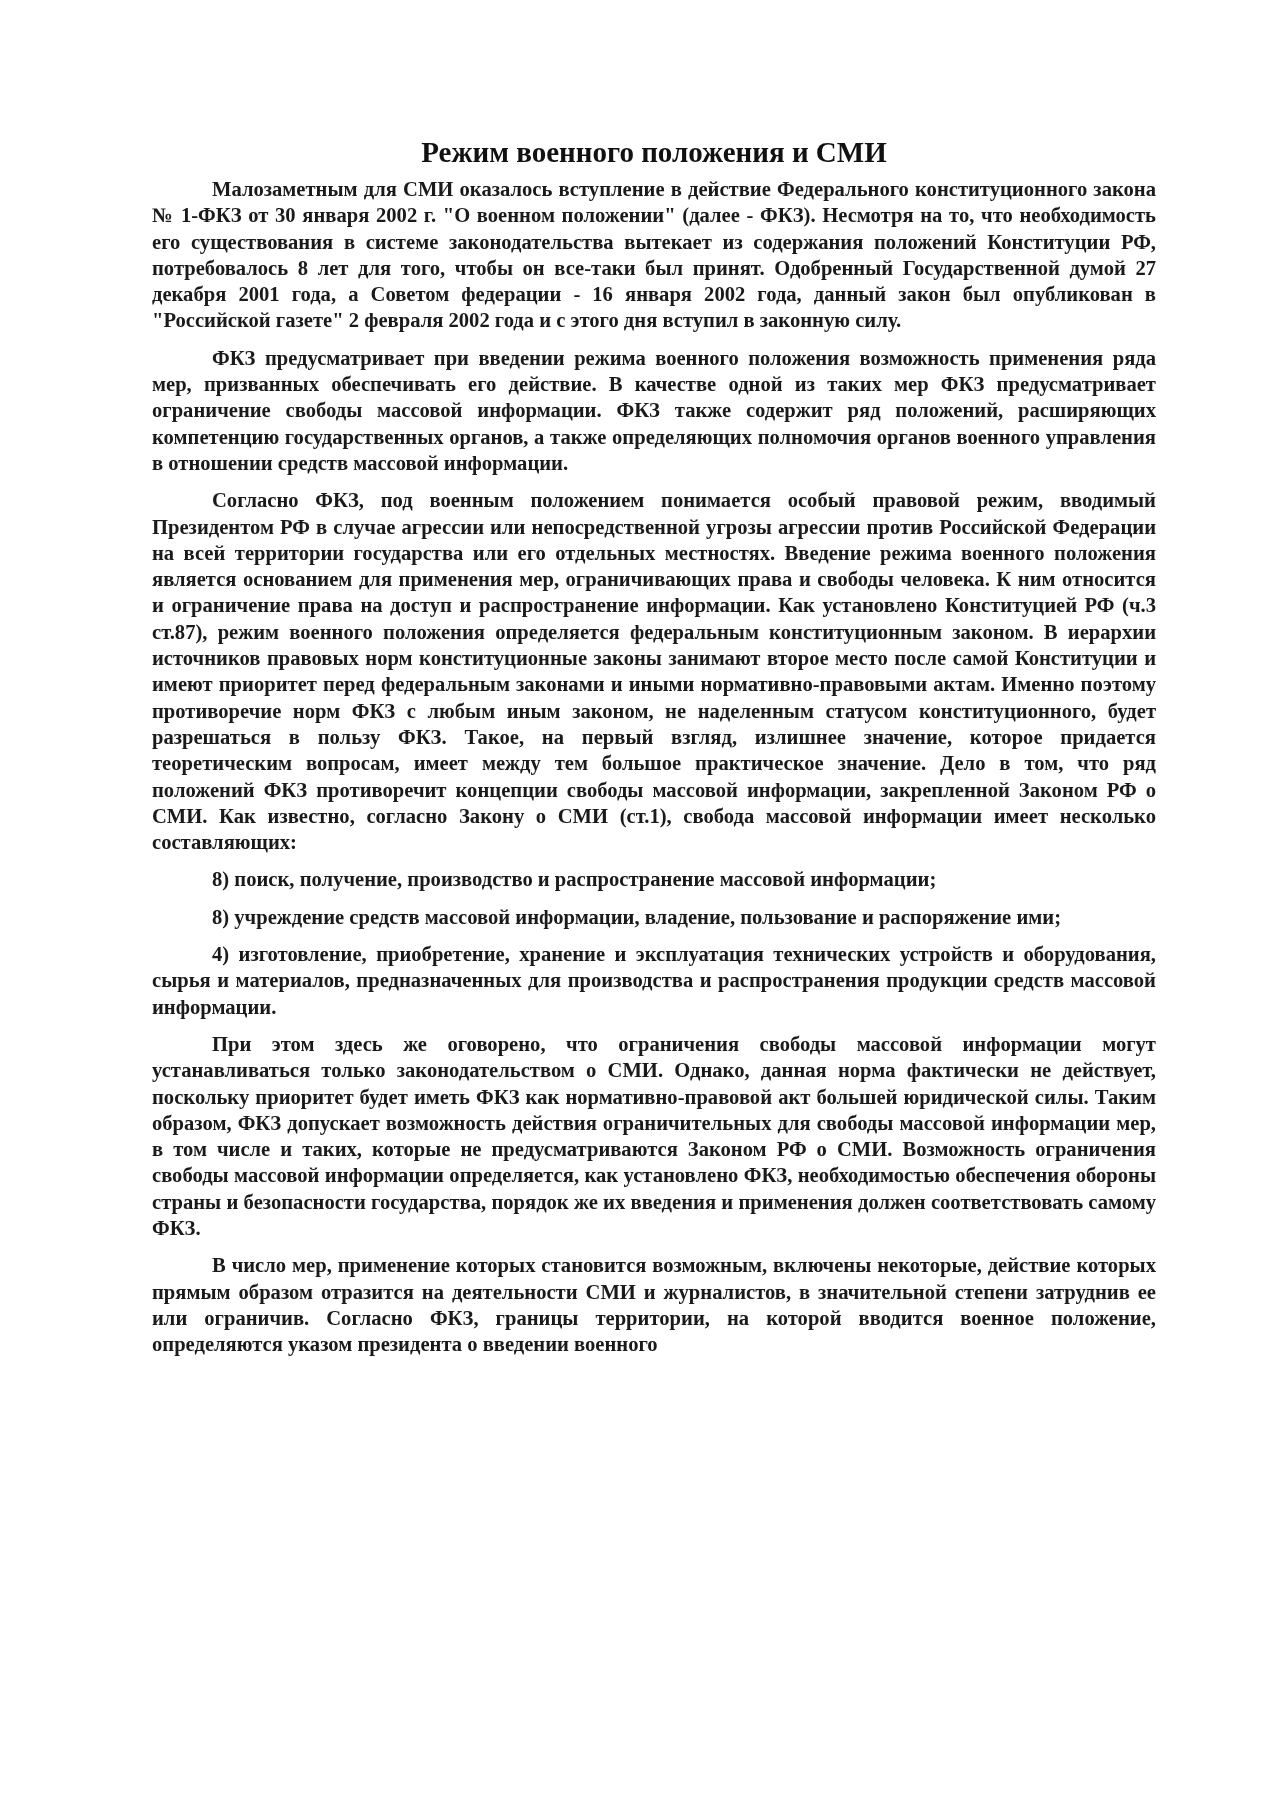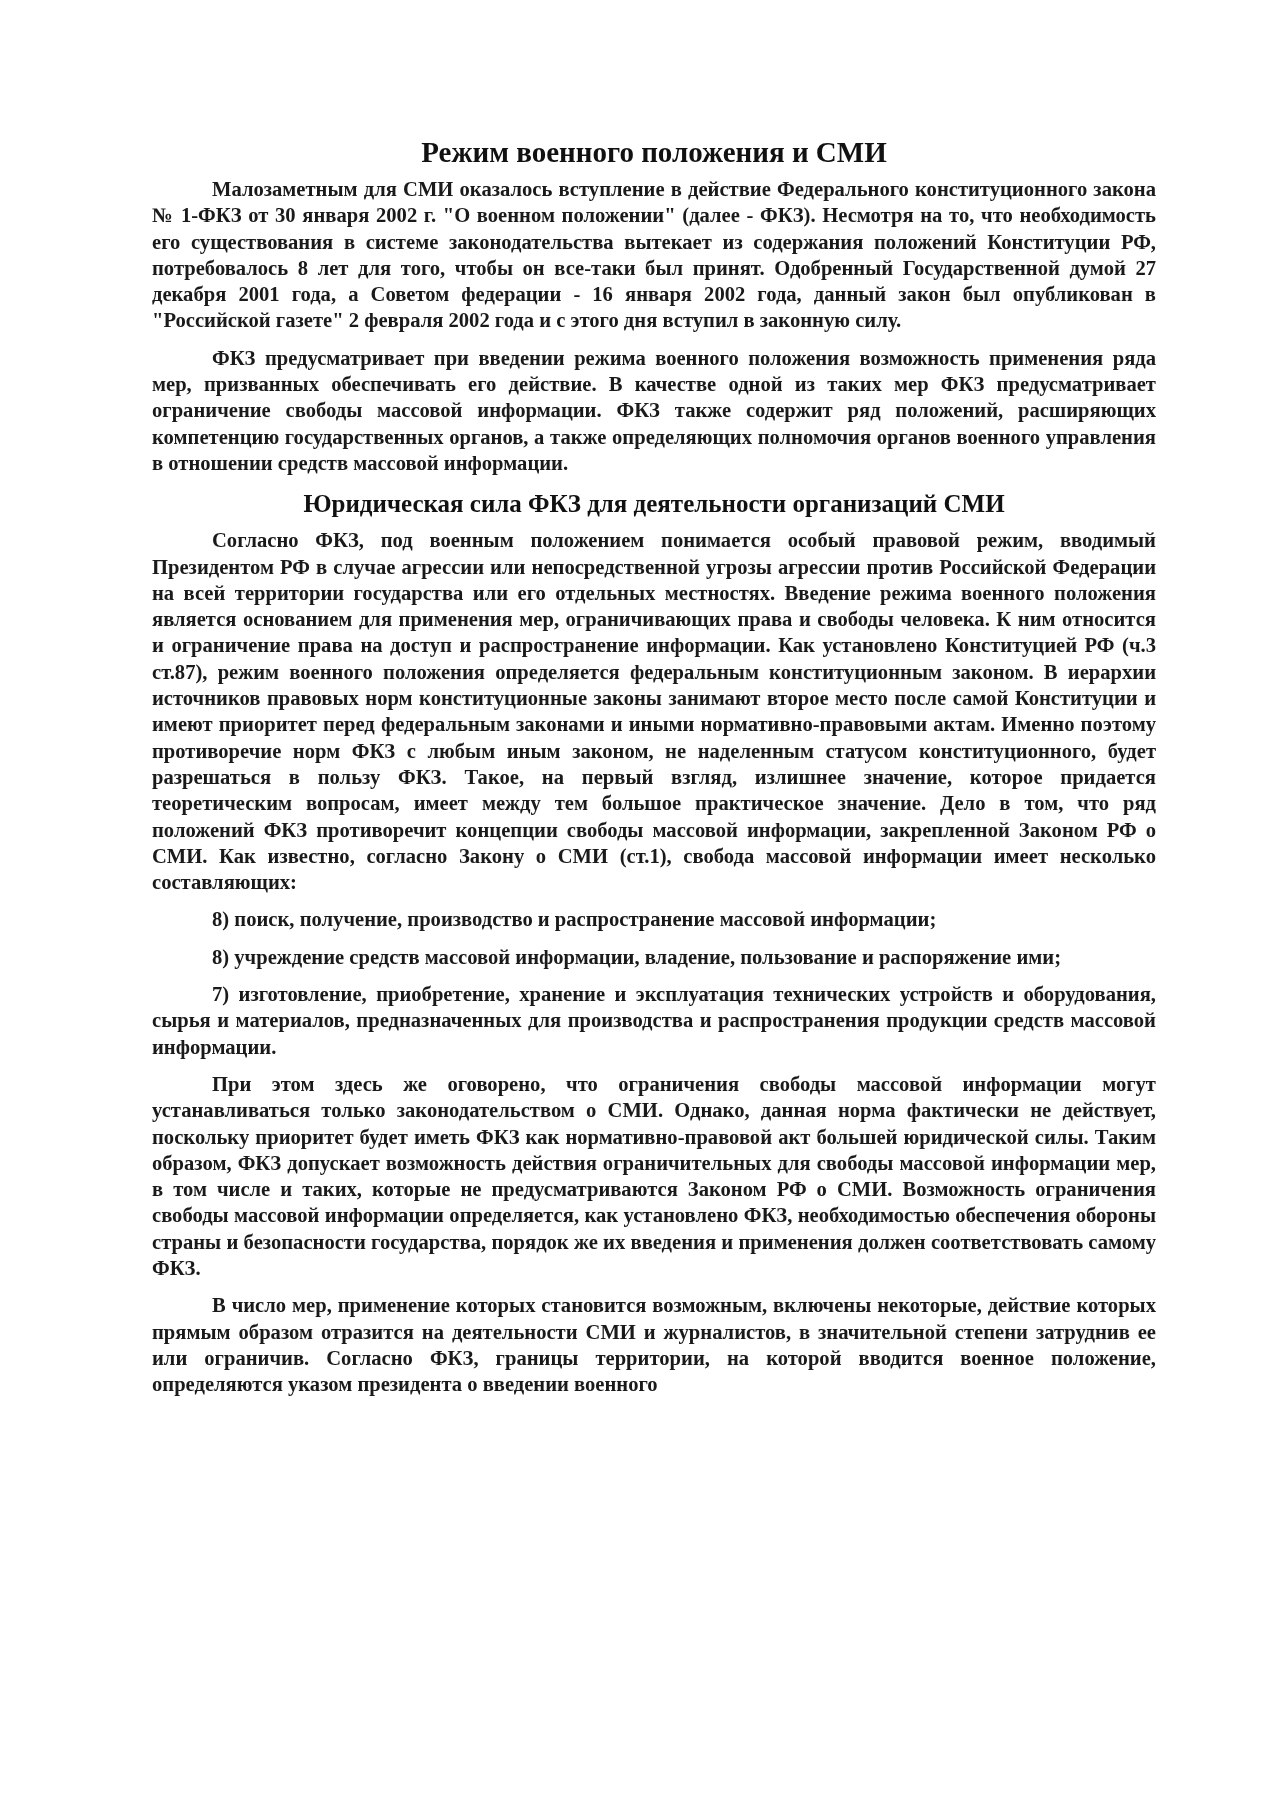--- a/index.html
+++ b/index.html
@@ -53,23 +53,22 @@
   </style>
 </head>
 <body>
 
 <div class="page">
   <h1>Режим военного положения и СМИ</h1>
 
   <p>Малозаметным для СМИ оказалось вступление в действие Федерального конституционного закона № 1-ФКЗ от 30 января 2002 г. "О военном положении" (далее - ФКЗ). Несмотря на то, что необходимость его существования в системе законодательства вытекает из содержания положений Конституции РФ, потребовалось 8 лет для того, чтобы он все-таки был принят. Одобренный Государственной думой 27 декабря 2001 года, а Советом федерации - 16 января 2002 года, данный закон был опубликован в "Российской газете" 2 февраля 2002 года и с этого дня вступил в законную силу.</p>
   <p>ФКЗ предусматривает при введении режима военного положения возможность применения ряда мер, призванных обеспечивать его действие. В качестве одной из таких мер ФКЗ предусматривает ограничение свободы массовой информации. ФКЗ также содержит ряд положений, расширяющих компетенцию государственных органов, а также определяющих полномочия органов военного управления в отношении средств массовой информации.</p>
 
-  <h2>Юридическая сила ФКЗ для деятельности организаций СМИ</h2>
 
   <p>Согласно ФКЗ, под военным положением понимается особый правовой режим, вводимый Президентом РФ в случае агрессии или непосредственной угрозы агрессии против Российской Федерации на всей территории государства или его отдельных местностях. Введение режима военного положения является основанием для применения мер, ограничивающих права и свободы человека. К ним относится и ограничение права на доступ и распространение информации. Как установлено Конституцией РФ (ч.3 ст.87), режим военного положения определяется федеральным конституционным законом. В иерархии источников правовых норм конституционные законы занимают второе место после самой Конституции и имеют приоритет перед федеральным законами и иными нормативно-правовыми актам. Именно поэтому противоречие норм ФКЗ с любым иным законом, не наделенным статусом конституционного, будет разрешаться в пользу ФКЗ. Такое, на первый взгляд, излишнее значение, которое придается теоретическим вопросам, имеет между тем большое практическое значение. Дело в том, что ряд положений ФКЗ противоречит концепции свободы массовой информации, закрепленной Законом РФ о СМИ. Как известно, согласно Закону о СМИ (ст.1), свобода массовой информации имеет несколько составляющих:</p>
   <p class="list-item">8) поиск, получение, производство и распространение массовой информации;</p>
   <p class="list-item">8) учреждение средств массовой информации, владение, пользование и распоряжение ими;</p>
-  <p class="list-item">7) изготовление, приобретение, хранение и эксплуатация технических устройств и оборудования, сырья и материалов, предназначенных для производства и распространения продукции средств массовой информации.</p>
+  <p class="list-item">4) изготовление, приобретение, хранение и эксплуатация технических устройств и оборудования, сырья и материалов, предназначенных для производства и распространения продукции средств массовой информации.</p>
   <p>При этом здесь же оговорено, что ограничения свободы массовой информации могут устанавливаться только законодательством о СМИ. Однако, данная норма фактически не действует, поскольку приоритет будет иметь ФКЗ как нормативно-правовой акт большей юридической силы. Таким образом, ФКЗ допускает возможность действия ограничительных для свободы массовой информации мер, в том числе и таких, которые не предусматриваются Законом РФ о СМИ. Возможность ограничения свободы массовой информации определяется, как установлено ФКЗ, необходимостью обеспечения обороны страны и безопасности государства, порядок же их введения и применения должен соответствовать самому ФКЗ.</p>
 
 
   <p>В число мер, применение которых становится возможным, включены некоторые, действие которых прямым образом отразится на деятельности СМИ и журналистов, в значительной степени затруднив ее или ограничив. Согласно ФКЗ, границы территории, на которой вводится военное положение, определяются указом президента о введении военного</p>
 </div>
 
 </body></html>

